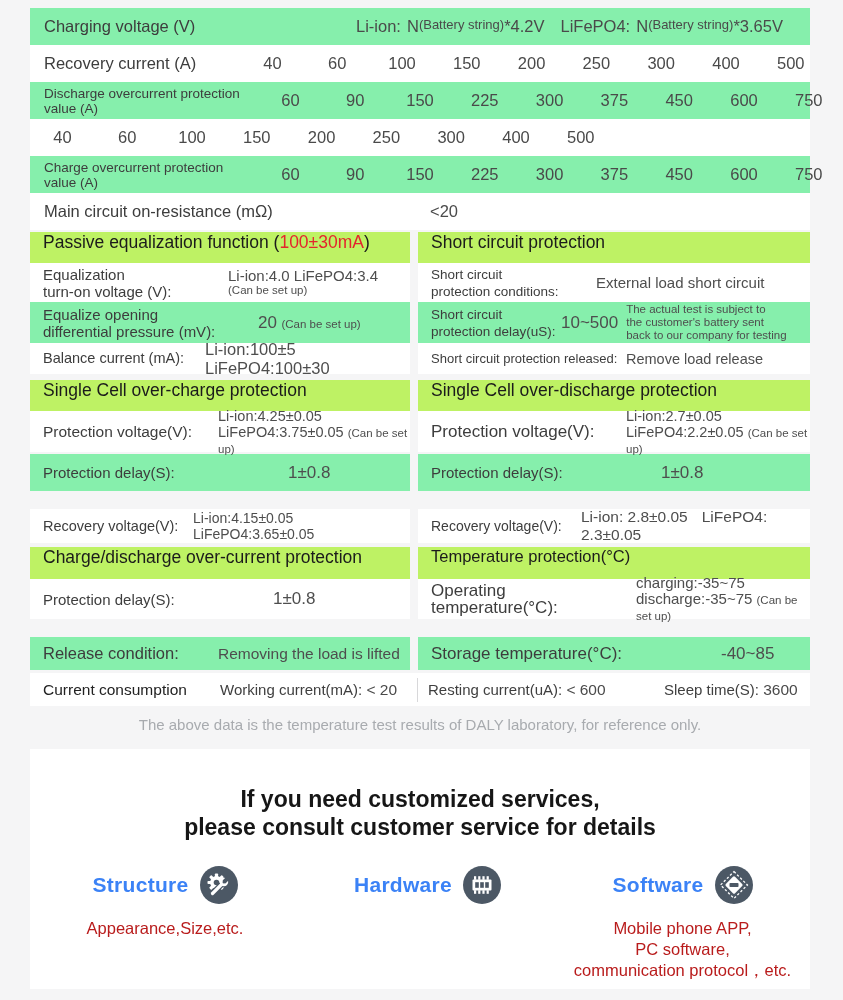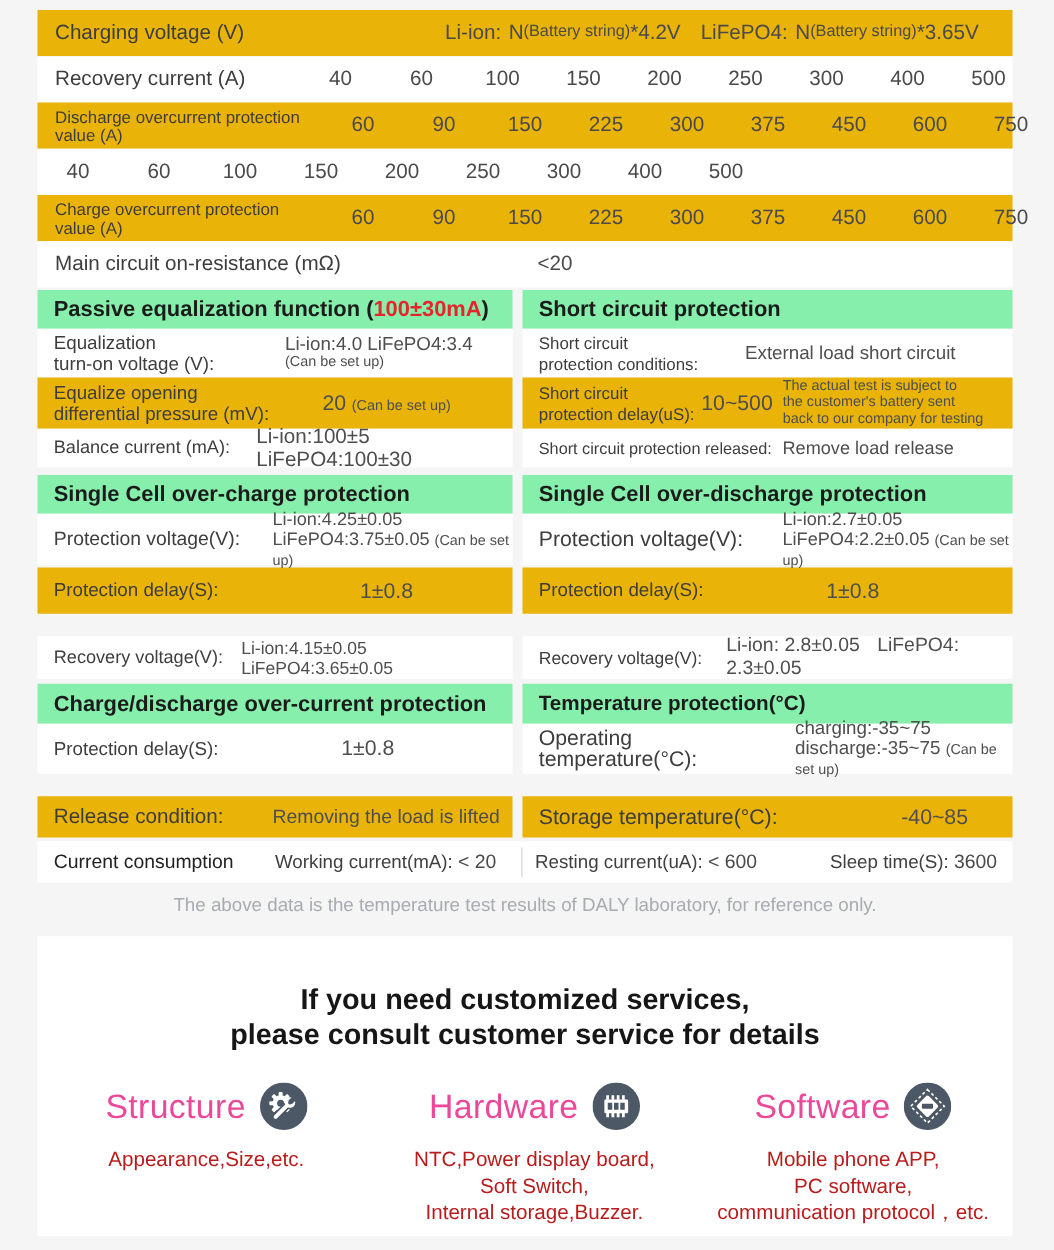--- a/index.html
+++ b/index.html
@@ -3,42 +3,42 @@
 <meta charset="utf-8">
 <style>
   html,body{margin:0;padding:0}
   body{
     width:843px;height:1000px;overflow:hidden;position:relative;
     background:#f5f5f6;
     font-family:"Liberation Sans","DejaVu Sans",sans-serif;
     color:#404040;
   }
   .wrap{position:absolute;left:30px;top:8px;width:780px}
-  .gray{background:#eab308}
+  .gray{background:#86efac}
   .white{background:#ffffff}
 
   
   .trow{display:flex;align-items:center;width:100%;height:37px}
   .tlabel{width:196px;padding-left:14px;font-size:16.5px;color:#3d3d3d;flex:none}
   .tlabel.sm{font-size:13.5px;line-height:15px;padding-right:18px}
   .tcell{width:64.8px;text-align:center;font-size:16.5px;color:#4a4a4a;flex:none}
   .cv-val{display:flex;align-items:flex-start;margin-left:116px;white-space:nowrap;color:#4a4a4a}
   .cv-pre{font-size:16.5px;margin-right:6px}
   .cv-n{font-size:16.5px}
   .cv-small{font-size:13px;position:relative;top:-0.5px}
   .cv-gap{width:16px}
   .res-label{width:350px;padding-left:14px;font-size:16.5px;color:#3d3d3d;flex:none}
   .res-val{width:60px;margin-left:20px;text-align:center;font-size:16.5px;color:#4a4a4a}
 
   
   .cols{display:grid;grid-template-columns:380px 392px;column-gap:8px;margin-top:2px}
   .sec{margin-bottom:6px}
   .sec.mb4{margin-bottom:4px}
-  .sh{height:31px;display:flex;align-items:center;padding-left:13px;
-      font-size:17.5px;font-weight:bold;color:#1b1b1b;background:#86efac;white-space:nowrap}
+  .sh{height:31px;display:flex;padding-left:13px;
+      font-size:17.5px;font-weight:normal;color:#1b1b1b;background:#bef264;white-space:nowrap}
   .sh.h32{height:32px}
   .sh.fs16{font-size:16.5px}
   .accent{color:#e4252c}
   .srow{display:flex;align-items:center;width:100%}
   .r39{height:39px}.r41{height:41px}.r31{height:31px}.r37{height:37px}
   .r34{height:34px}.r40{height:40px}.r33{height:33px}
   .mt1{margin-top:18px}.mt2{margin-top:2px}
   .lab{padding-left:13px;color:#3d3d3d;flex:none}
   .lab div{line-height:17px}
   .val{color:#4e4e4e}
@@ -65,21 +65,21 @@
 
   
   .footnote{margin-top:10px;text-align:center;font-size:15px;color:#a8abaf}
 
   
   .svc{margin-top:16px;background:#ffffff;height:240px;padding-top:36px;box-sizing:border-box}
   .svc-title{text-align:center;font-size:23px;line-height:28px;font-weight:bold;color:#161616}
   .svc-grid{display:grid;grid-template-columns:270px 255px 255px;margin-top:24px}
   .svc-item{text-align:center}
   .svc-head{display:flex;align-items:center;justify-content:center;height:40px}
-  .svc-name{font-size:27px;font-weight:normal;color:#ec4899;letter-spacing:.3px}
+  .svc-name{font-size:21px;font-weight:bold;color:#3b82f6;letter-spacing:.3px}
   .svc-icon{width:38px;height:38px;margin-left:11px;flex:none}
   .svc-desc{margin-top:13px;font-size:16.5px;line-height:21px;color:#b91c1c}
 </style>
 </head>
 <body>
 
 <div class="wrap">
 
   <div class="trow gray">
     <div class="tlabel">Charging voltage (V)</div>
@@ -402,25 +402,20 @@
                 <rect x="19.4" y="24.2" width="2.2" height="3.6"></rect>
                 <rect x="23.6" y="24.2" width="2.2" height="3.6"></rect>
                 <rect x="9.5" y="13.5" width="19" height="11" rx="1"></rect>
               </g>
               <rect x="12.2" y="16.2" width="3.6" height="5.6" fill="#4c5865"></rect>
               <rect x="17.2" y="16.2" width="3.6" height="5.6" fill="#4c5865"></rect>
               <rect x="22.2" y="16.2" width="3.6" height="5.6" fill="#4c5865"></rect>
             </svg>
           </span>
         </div>
-        <div class="svc-desc">
-          <div>NTC,Power display board,</div>
-          <div>Soft Switch,</div>
-          <div>Internal storage,Buzzer.</div>
-        </div>
       </div>
 
       <div class="svc-item">
         <div class="svc-head">
           <span class="svc-name">Software</span>
           <span class="svc-icon">
             <svg width="38" height="38" viewBox="0 0 38 38">
               <circle cx="19" cy="19" r="19" fill="#4c5865"></circle>
               <g transform="rotate(45 19 19)">
                 <rect x="9.5" y="9.5" width="19" height="19" fill="none" stroke="#ffffff" stroke-width="1.3" stroke-dasharray="2.4 2"></rect>

